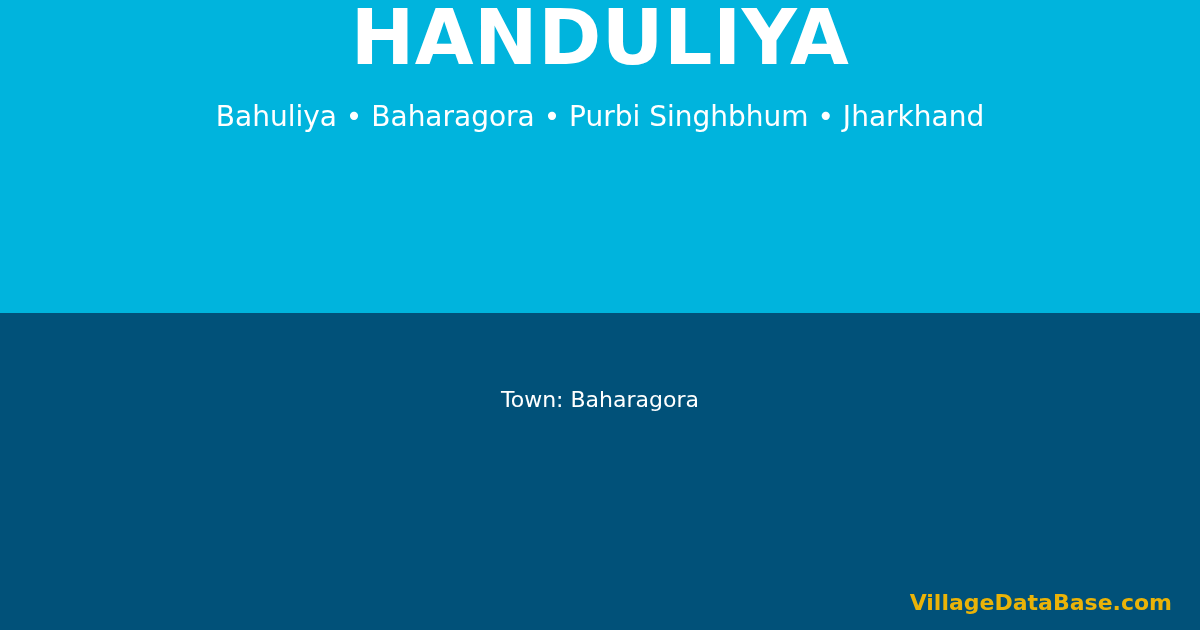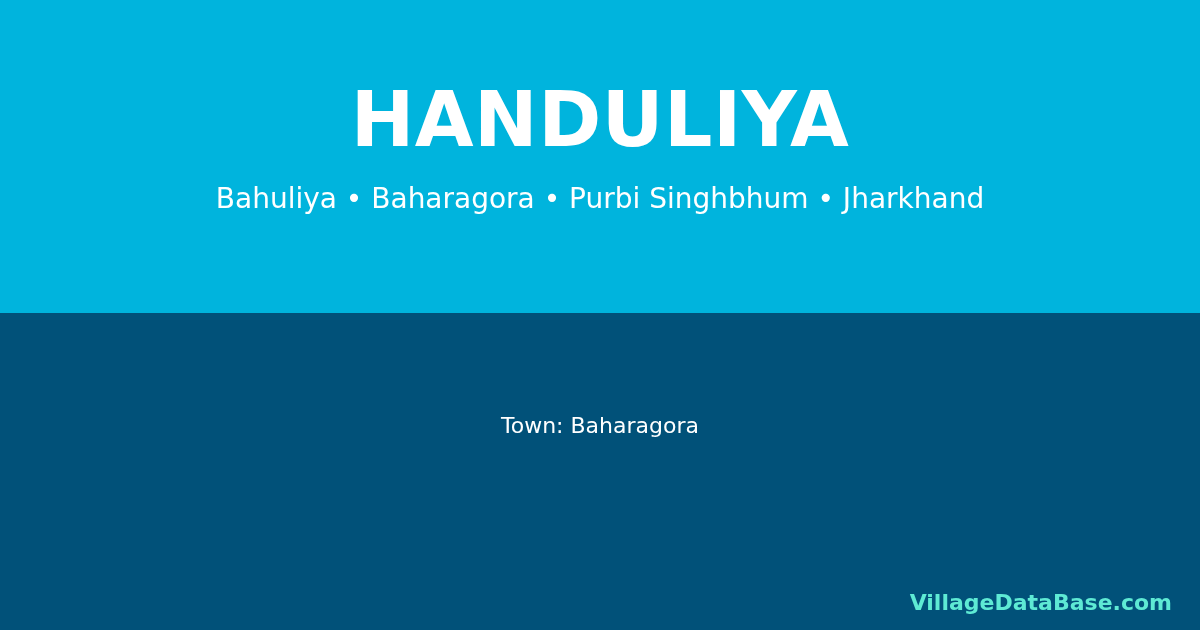--- a/index.html
+++ b/index.html
@@ -27,21 +27,20 @@
     height: 313px;
     background: #00b4dd;
     box-sizing: border-box;
     display: flex;
     flex-direction: column;
     align-items: center;
     justify-content: flex-start;
   }
   .hero-title {
     margin: 0;
-    padding-top: 82px;
     font-family: "DejaVu Sans", sans-serif;
     font-size: 76px;
     font-weight: 700;
     line-height: 1;
     letter-spacing: 0.5px;
     color: #ffffff;
     text-align: center;
     white-space: nowrap;
   }
   .hero-subtitle {
@@ -61,38 +60,38 @@
     width: 100%;
     height: 317px;
     background: #015179;
     box-sizing: border-box;
   }
   .detail-line {
     position: absolute;
     top: 0;
     left: 0;
     right: 0;
-    margin-top: 100px;
+    margin-top: 74px;
     font-family: "DejaVu Sans", sans-serif;
     font-size: 22px;
     font-weight: 400;
     line-height: 1.2;
     color: #ffffff;
     text-align: center;
     white-space: nowrap;
   }
   .watermark {
     position: absolute;
     right: 28px;
     bottom: 14px;
     font-family: "DejaVu Sans", sans-serif;
     font-size: 22px;
     font-weight: 700;
     line-height: 1.2;
-    color: #5eead4;
+    color: #eab308;
     text-align: right;
     white-space: nowrap;
   }
 </style>
 </head>
 <body>
 
 <div class="card">
 
   <div class="hero">

